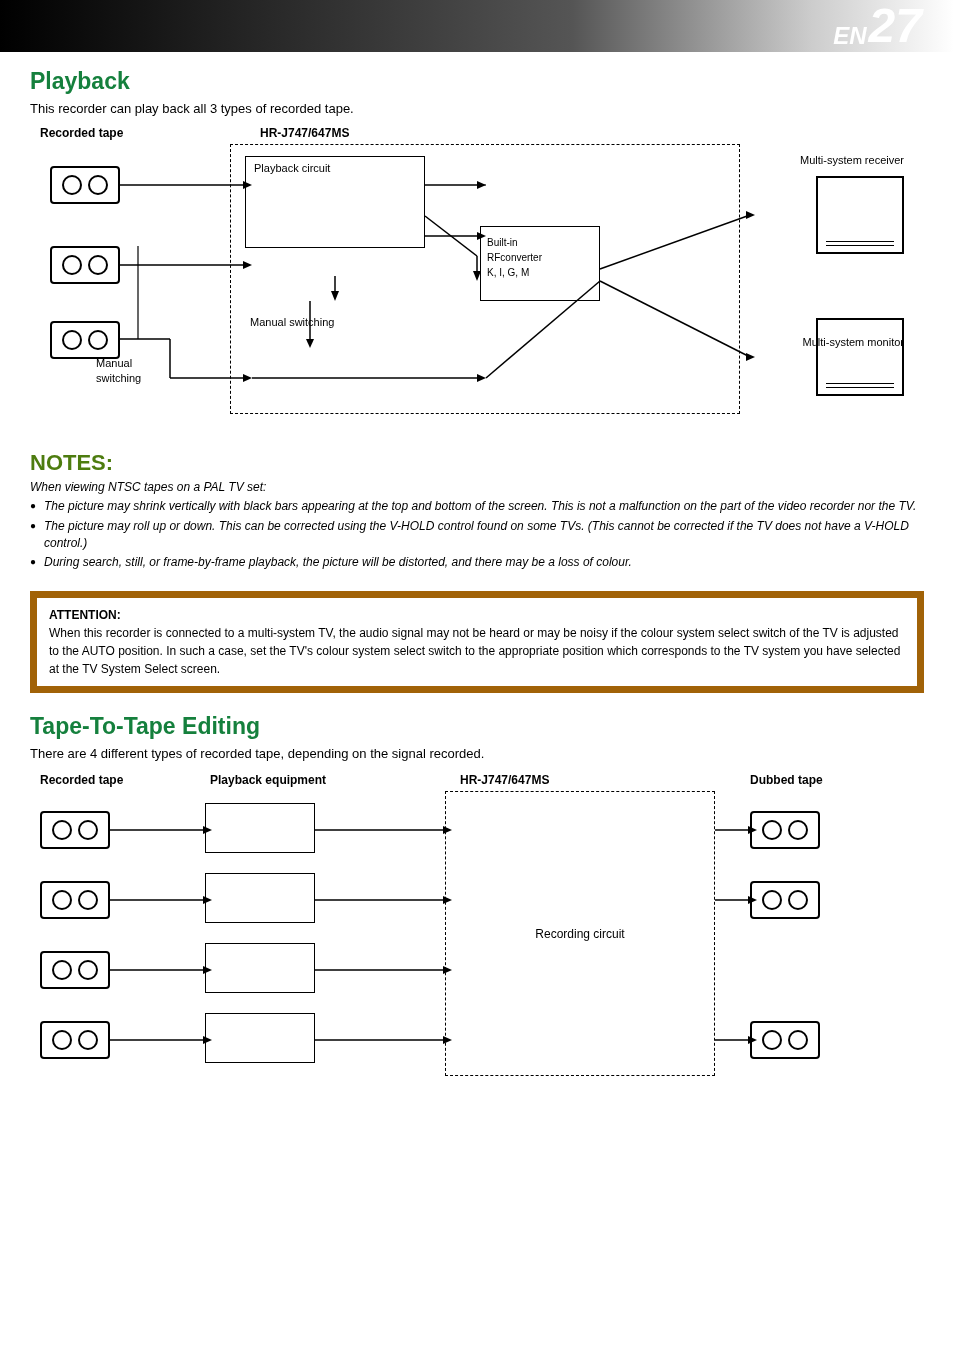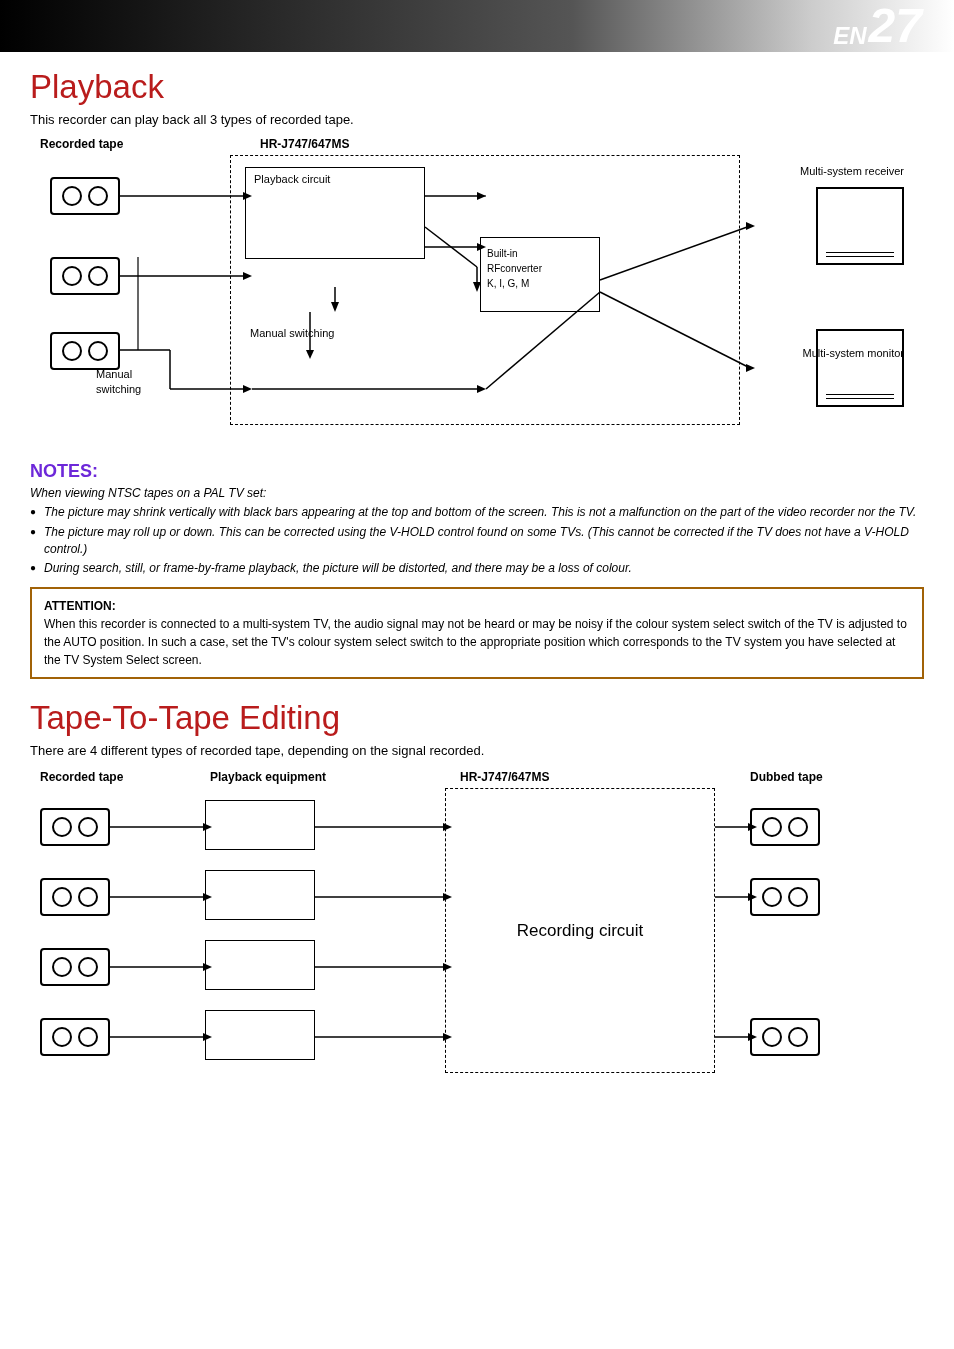--- a/index.html
+++ b/index.html
@@ -41,24 +41,24 @@
       margin-bottom: 4px;
     }
 
     
     .content {
       padding: 16px 30px 20px 30px;
     }
 
     
     .section-title {
-      font-size: 33px;
-      font-weight: normal;
+      font-size: 23px;
+      font-weight: bold;
       margin-bottom: 6px;
-      color: #b91c1c;
+      color: #15803d;
     }
     .section-subtitle {
       font-size: 13px;
       margin-bottom: 10px;
       color: #000;
     }
 
     
     .diagram-area {
       position: relative;
@@ -112,55 +112,55 @@
     .diagram-svg {
       position: absolute;
       top: 0; left: 0;
       width: 100%;
       height: 100%;
       pointer-events: none;
     }
 
     
     .notes-title {
-      font-size: 18px;
-      font-weight: bold;
-      color: #6d28d9;
+      font-size: 22px;
+      font-weight: bold;
+      color: #4d7c0f;
       margin-bottom: 4px;
     }
     .notes-italic {
       font-style: italic;
       font-size: 12px;
       margin-bottom: 4px;
     }
     .notes-list {
       list-style: none;
       padding: 0;
-      margin-bottom: 10px;
+      margin-bottom: 20px;
     }
     .notes-list li {
       font-size: 12px;
       font-style: italic;
       padding-left: 14px;
       position: relative;
       margin-bottom: 3px;
       line-height: 1.4;
     }
     .notes-list li::before {
       content: '●';
       position: absolute;
       left: 0;
       font-style: normal;
       font-size: 10px;
       top: 1px;
     }
 
     
     .attention-box {
-      border: 2px solid #a16207;
+      border: 7px solid #a16207;
       padding: 8px 12px;
       font-size: 12px;
       margin-bottom: 20px;
       line-height: 1.5;
     }
     .attention-label {
       font-weight: bold;
       font-size: 12px;
     }
 
@@ -299,21 +299,21 @@
     <div class="section2-subtitle">There are 4 different types of recorded tape, depending on the signal recorded.</div>
 
     <div class="diagram2-area">
 
       <span class="col-header" style="left:10px; top:0;">Recorded tape</span>
       <span class="col-header" style="left:180px; top:0;">Playback equipment</span>
       <span class="col-header" style="left:430px; top:0;">HR-J747/647MS</span>
       <span class="col-header" style="left:720px; top:0;">Dubbed tape</span>
 
       <div class="dashed-box" style="left:415px; top:18px; width:270px; height:285px;">
-        <span style="position:absolute; top:50%; left:50%; transform:translate(-50%,-50%); font-size:17px; white-space:nowrap;">Recording circuit</span>
+        <span style="position:absolute; top:50%; left:50%; transform:translate(-50%,-50%); font-size:12px; white-space:nowrap;">Recording circuit</span>
       </div>
 
       <div class="cassette" style="left:10px; top:38px;"></div>
       <div class="cassette" style="left:10px; top:108px;"></div>
       <div class="cassette" style="left:10px; top:178px;"></div>
       <div class="cassette" style="left:10px; top:248px;"></div>
 
       <div class="box-outline" style="left:175px; top:30px; width:110px; height:50px;"></div>
       <div class="box-outline" style="left:175px; top:100px; width:110px; height:50px;"></div>
       <div class="box-outline" style="left:175px; top:170px; width:110px; height:50px;"></div>

